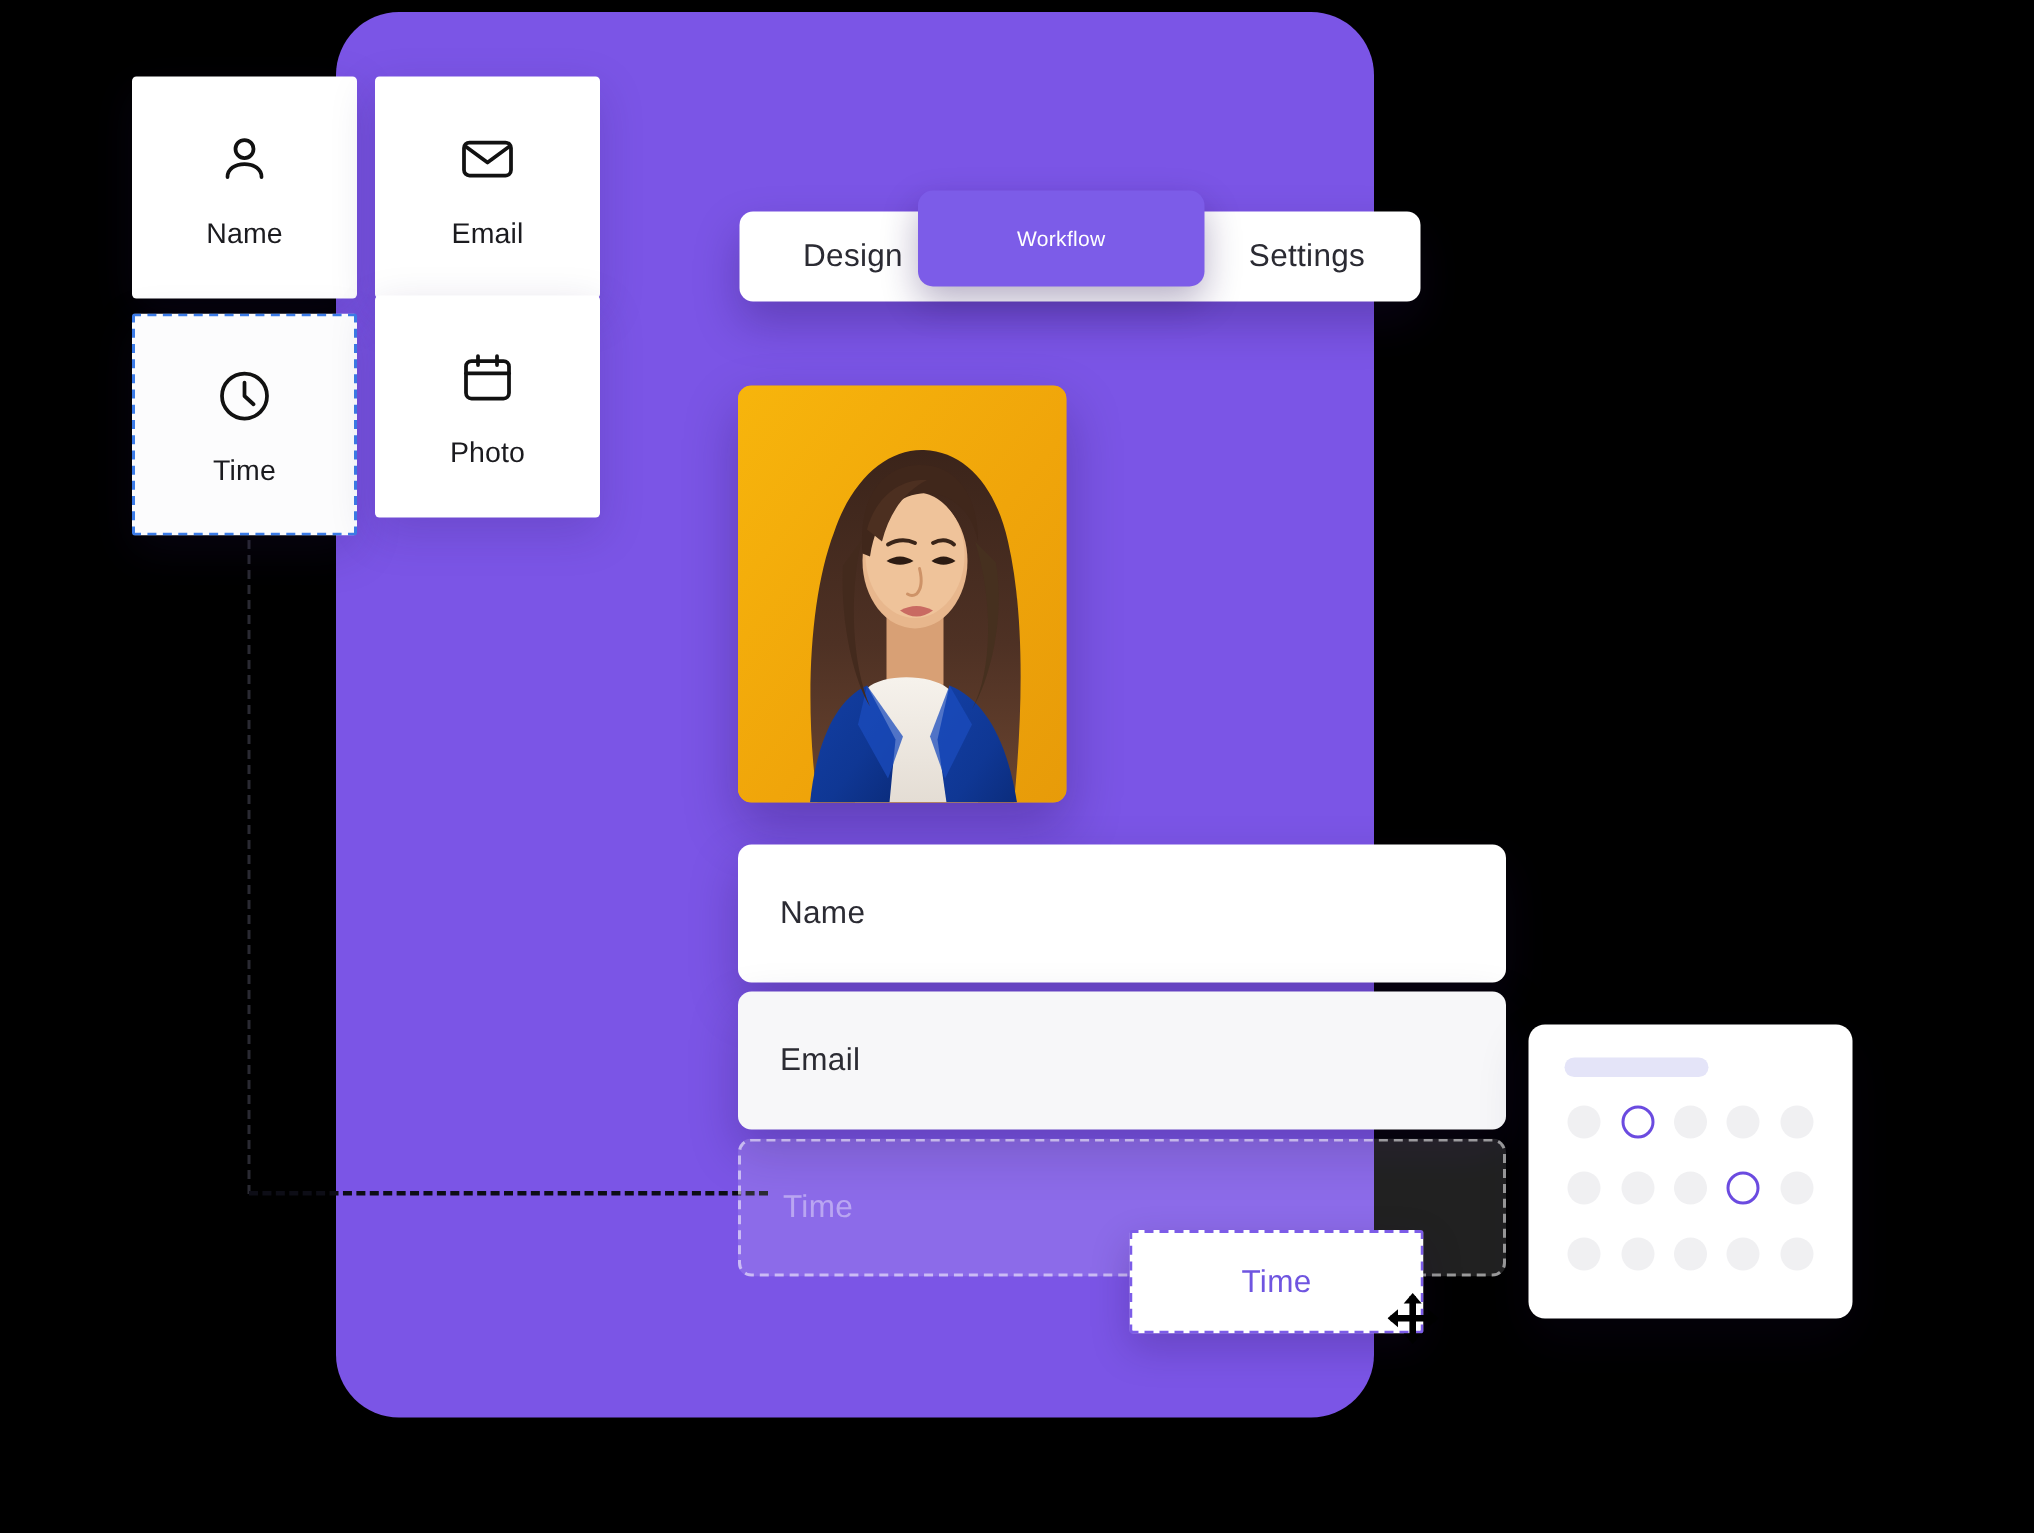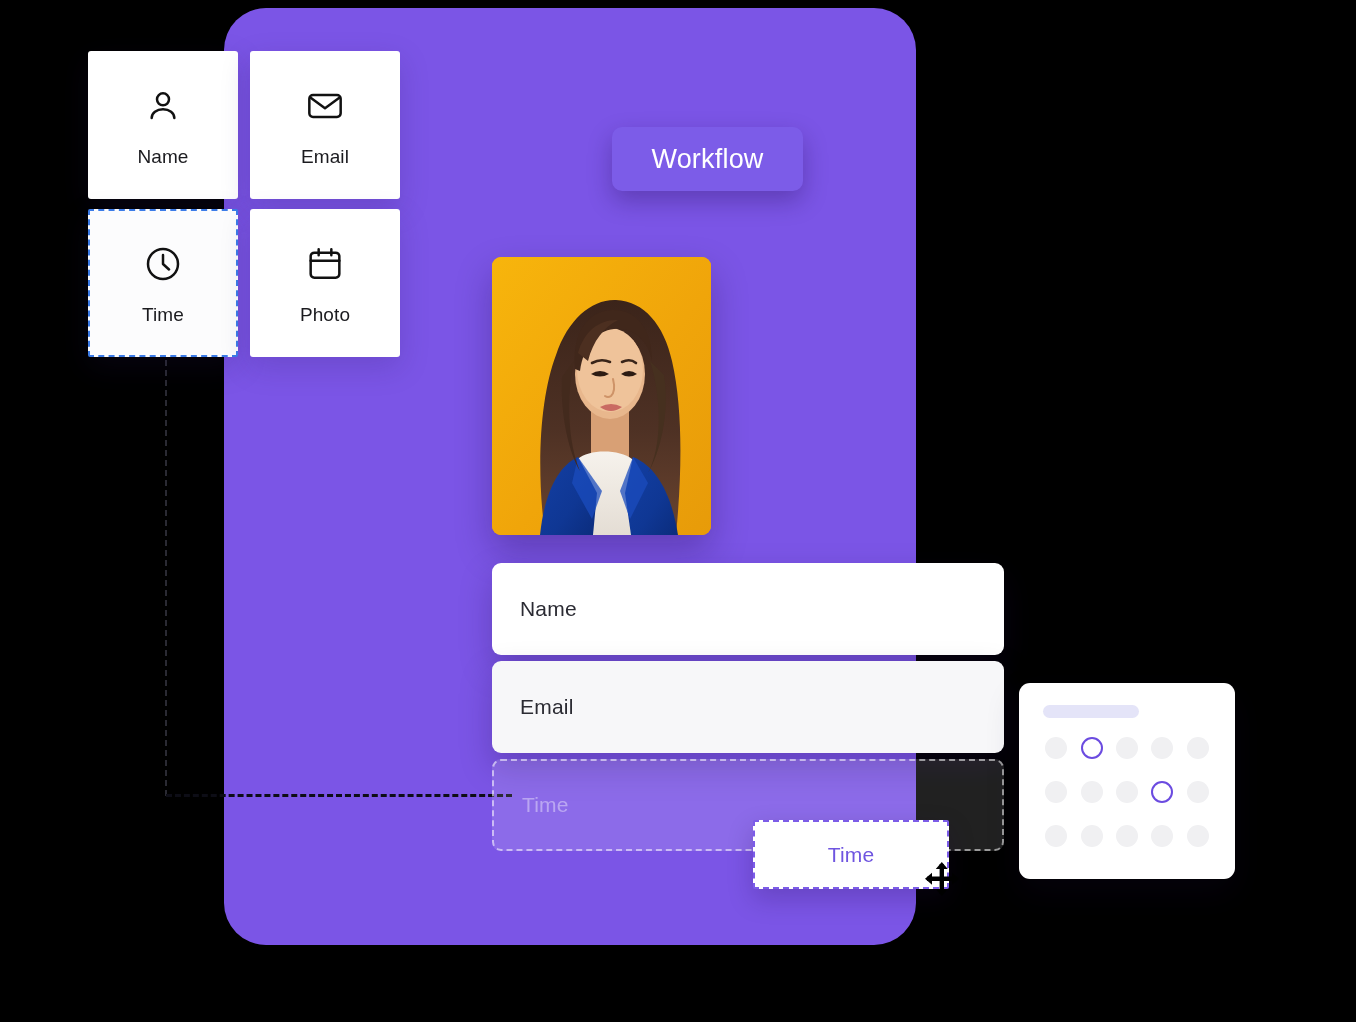--- a/index.html
+++ b/index.html
@@ -69,21 +69,21 @@
     letter-spacing: 0.1px;
   }
   .pc-name  { left: 0px;   top: 0px; }
   .pc-email { left: 162px; top: 0px; }
   .pc-time  {
     left: 0px; top: 158px;
     border: 2px dashed #3C7CE8;
     border-radius: 2px;
     background: #FCFCFD;
   }
-  .pc-photo { left: 162px; top: 158px; }
+  .pc-photo { left: 162px; top: 146px; }
 
   
   .conn-v {
     position: absolute;
     left: 165px;
     top: 360px;
     width: 0;
     height: 436px;
     border-left: 2px dashed #2a2a33;
   }
@@ -120,21 +120,21 @@
     position: absolute;
     left: 612px;
     top: 127px;
     width: 191px;
     height: 64px;
     background: #7C5CE8;
     border-radius: 10px;
     display: flex;
     align-items: center;
     justify-content: center;
-    font-size: 27px;
+    font-size: 14px;
     color: #FFFFFF;
     box-shadow: 0 10px 24px rgba(35, 12, 80, 0.32);
     letter-spacing: 0.2px;
   }
 
   
   .photo {
     position: absolute;
     left: 492px;
     top: 257px;
@@ -295,20 +295,25 @@
         <svg width="40" height="40" viewBox="0 0 24 24" fill="none" stroke="#111" stroke-width="1.5" stroke-linecap="round" stroke-linejoin="round">
           <rect x="3.4" y="5.2" width="17.2" height="15" rx="2.2"></rect>
           <path d="M3.4 10.1h17.2"></path>
           <path d="M8.2 3.2v3.6M15.8 3.2v3.6"></path>
         </svg>
       </span>
       <span class="lbl">Photo</span>
     </div>
   </div>
 
+  <div class="tabbar">
+    <div class="tab">Design</div>
+    <div class="tab"></div>
+    <div class="tab">Settings</div>
+  </div>
   <div class="tab-active">Workflow</div>
 
   <div class="photo">
     <svg viewBox="0 0 219 278" preserveAspectRatio="none" aria-hidden="true">
       <defs>
         <linearGradient id="bgOrange" x1="0" y1="0" x2="1" y2="1">
           <stop offset="0%" stop-color="#F7B50C"></stop>
           <stop offset="55%" stop-color="#F0A50A"></stop>
           <stop offset="100%" stop-color="#E79B09"></stop>
         </linearGradient>

